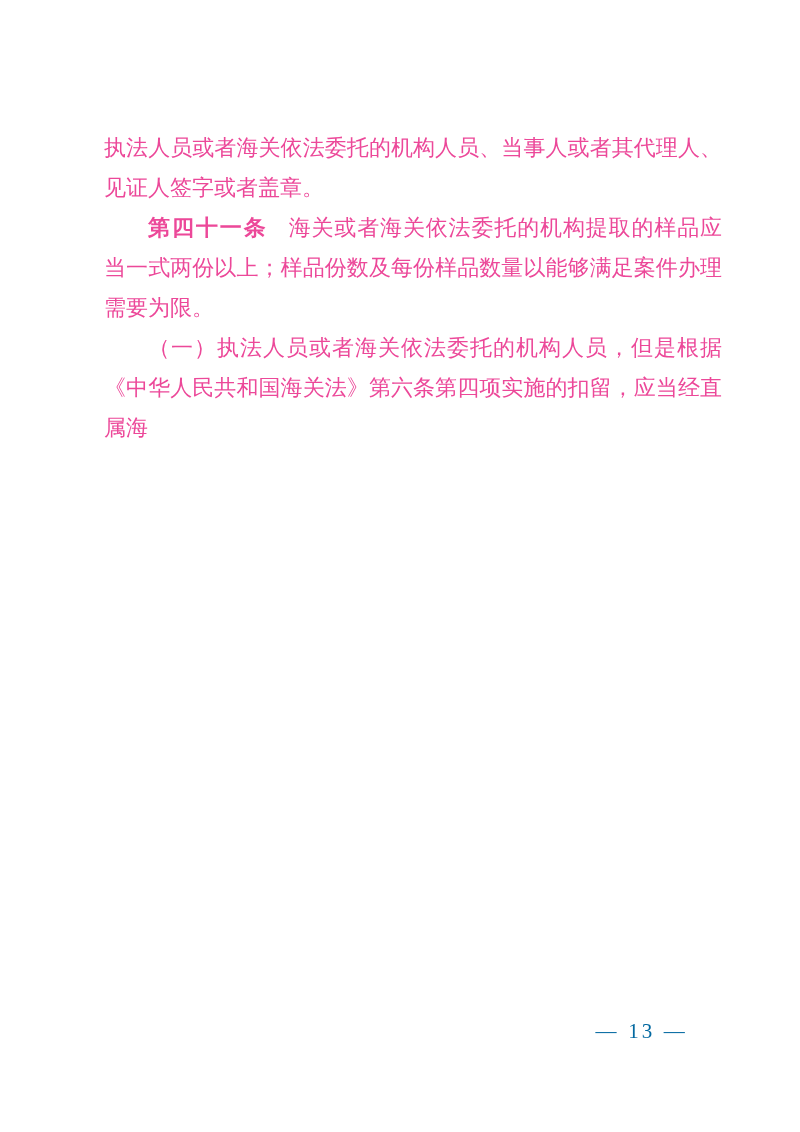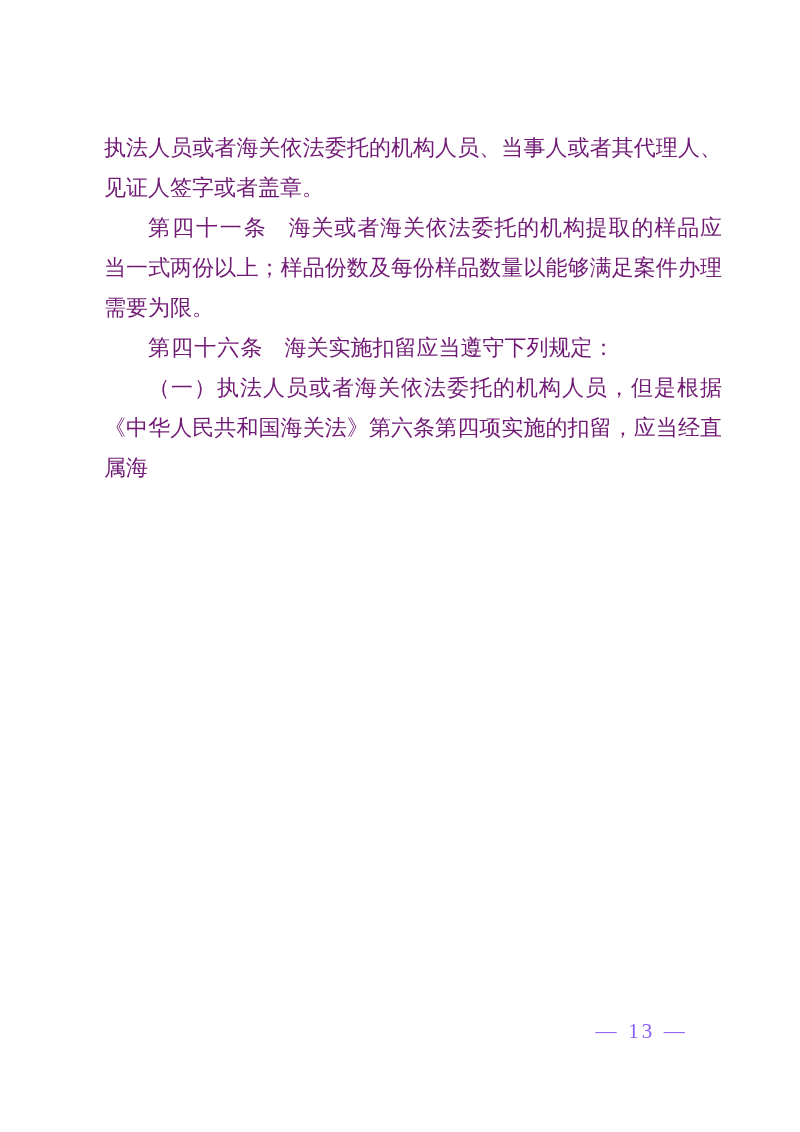--- a/index.html
+++ b/index.html
@@ -17,53 +17,52 @@
     background: #ffffff;
     overflow: hidden;
   }
   .text-block {
     position: absolute;
     left: 104px;
     top: 128px;
     width: 618px;
     font-size: 22px;
     line-height: 40px;
-    color: #701a75;
+    color: #ec4899;
     text-align: justify;
     text-justify: inter-character;
   }
   .para {
     margin: 0;
     padding: 0;
     text-indent: 2em;
   }
   .para.no-indent {
     text-indent: 0;
   }
   .art-head {
-    font-weight: 400;
+    font-weight: 700;
     font-family: "Liberation Sans", sans-serif;
     margin-right: 0.95em;
     letter-spacing: 0.05em;
   }
   .page-footer {
     position: absolute;
     top: 1016px;
     right: 112px;
     font-size: 21px;
     line-height: 30px;
-    color: #8b5cf6;
+    color: #0369a1;
     font-family: "Liberation Serif", serif;
     letter-spacing: 0.15em;
   }
 </style>
 </head>
 <body>
 
 <div class="page">
   <div class="text-block" id="paragraphs">
       <div class="para no-indent"><span>执法人员或者海关依法委托的机构人员、当事人或者其代理人、见证人签字或者盖章。</span></div>
       <div class="para"><span class="art-head">第四十一条</span><span>海关或者海关依法委托的机构提取的样品应当一式两份以上；样品份数及每份样品数量以能够满足案件办理需要为限。</span></div>
-      <div class="para"><span class="art-head">第四十六条</span><span>海关实施扣留应当遵守下列规定：</span></div>
       <div class="para"><span>（一）执法人员或者海关依法委托的机构人员，但是根据《中华人民共和国海关法》第六条第四项实施的扣留，应当经直属海</span></div>
     </div>
   <div class="page-footer">— 13 —</div>
 </div>
 
 </body></html>

